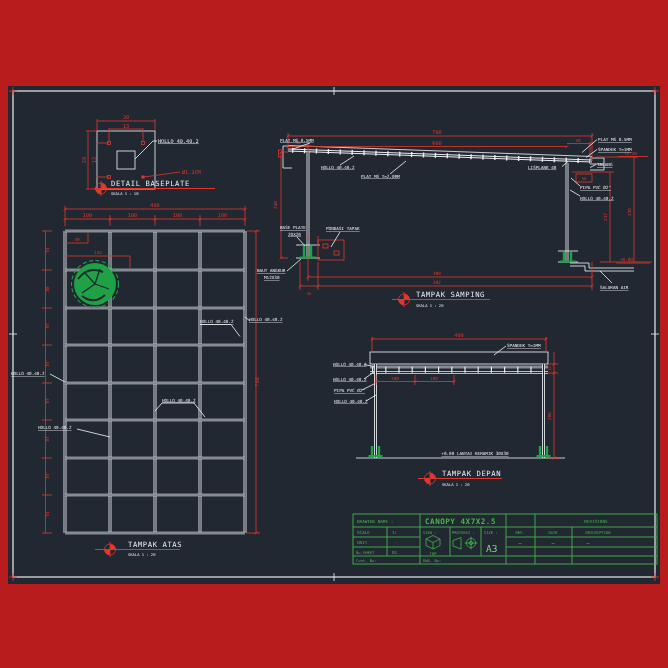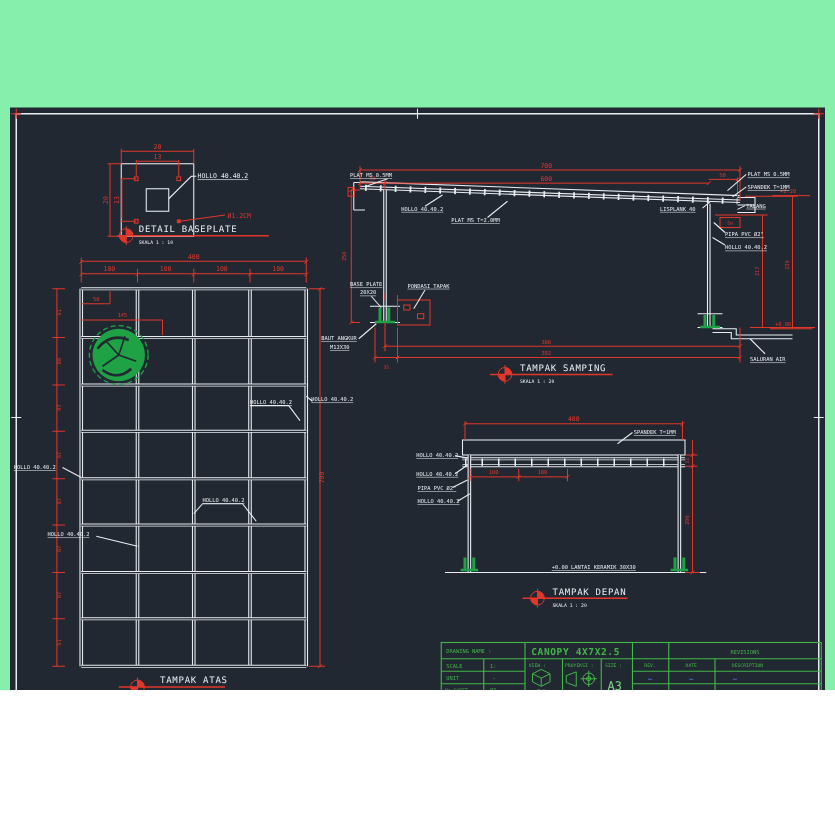--- a/index.html
+++ b/index.html
@@ -1,16 +1,16 @@
 <!DOCTYPE html>
 <html><head>
 <meta charset="utf-8">
 <style>
   html,body{margin:0;padding:0;background:#ffffff;}
-  .stage{width:668px;height:552px;position:relative;background:#86efac;}
+  .stage{width:668px;height:668px;position:relative;background:#b91c1c;}
   svg{display:block;}
   .t{font-family:"DejaVu Sans Mono","Liberation Mono",monospace;}
   .tw{fill:#e9edf2;}
   .tr{fill:#e1372b;}
   .tg{fill:#43b649;}
   .tgl{fill:#7ddc8a;}
   .tb{fill:#4a79e8;font-weight:bold;}
   .s38{font-size:3.8px;}
   .s42{font-size:4.3px;}
   .s5{font-size:5.2px;}

